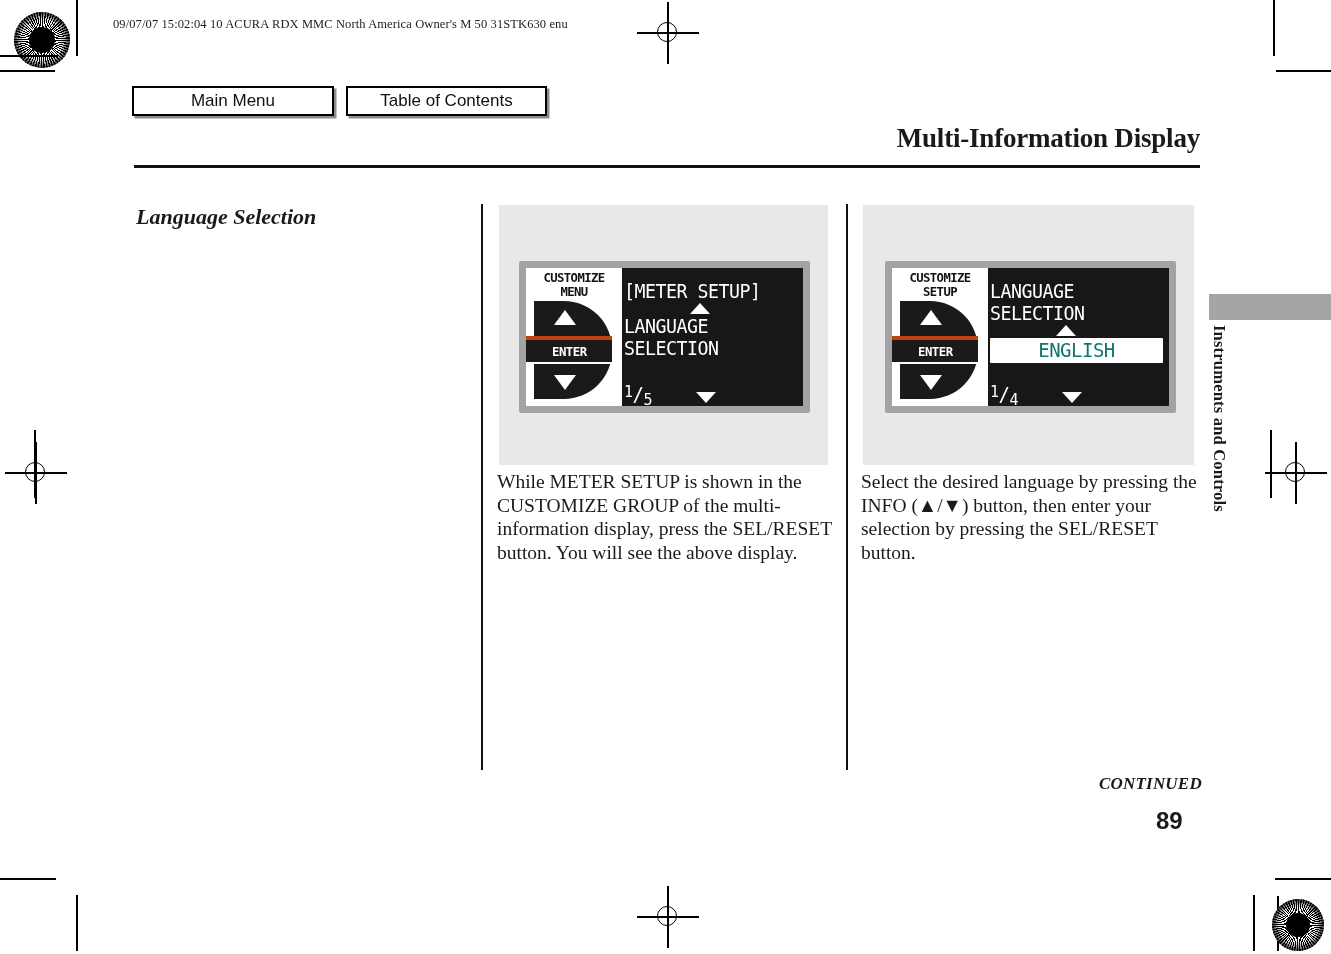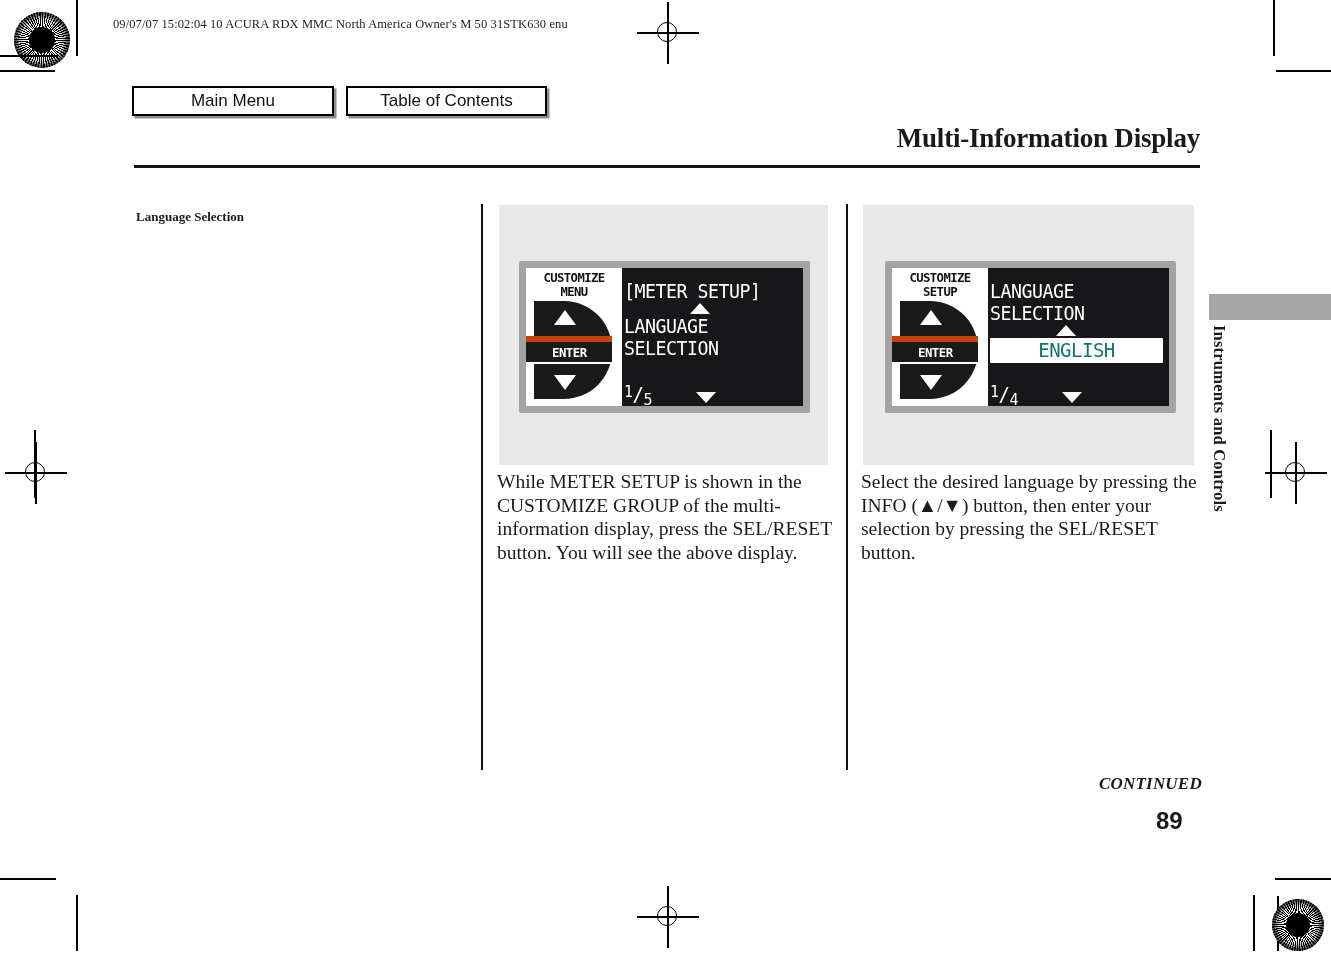--- a/index.html
+++ b/index.html
@@ -113,21 +113,22 @@
   #rule-2 { left: 846px; }
 
   
   .col { position: absolute; }
   #col-left  { left: 136px; top: 206px; width: 338px; }
   #col-mid   { left: 497px; top: 206px; width: 344px; }
   #col-right { left: 861px; top: 206px; width: 338px; }
 
   .sub-heading {
     font-weight: bold;
-    font-size: 13px;
+    font-style: italic;
+    font-size: 22px;
     line-height: 21px;
     margin: 0 0 1px 0;
   }
   .body-text {
     font-size: 19.5px;
     line-height: 23.5px;
     margin: 0;
   }
   .caption-text {
     font-size: 19.5px;
@@ -203,21 +204,21 @@
   }
   .dpad .arrow-up { top: 9px;  border-bottom: 15px solid #fff; }
   .dpad .arrow-dn { bottom: 9px; border-top: 15px solid #fff; }
   .dpad .enter-band {
     position: absolute;
     left: -8px;
     top: 35px;
     width: 86px;
     height: 28px;
     background: #1a1a1a;
-    border-top: 6px solid #c2410c;
+    border-top: 4px solid #c2410c;
     border-bottom: 2px solid #ffffff;
     display: flex;
     align-items: center;
     justify-content: center;
     box-sizing: border-box;
   }
   .dpad .enter-band span {
     color: #ffffff;
     font-family: "DejaVu Sans Mono", monospace;
     font-weight: bold;

